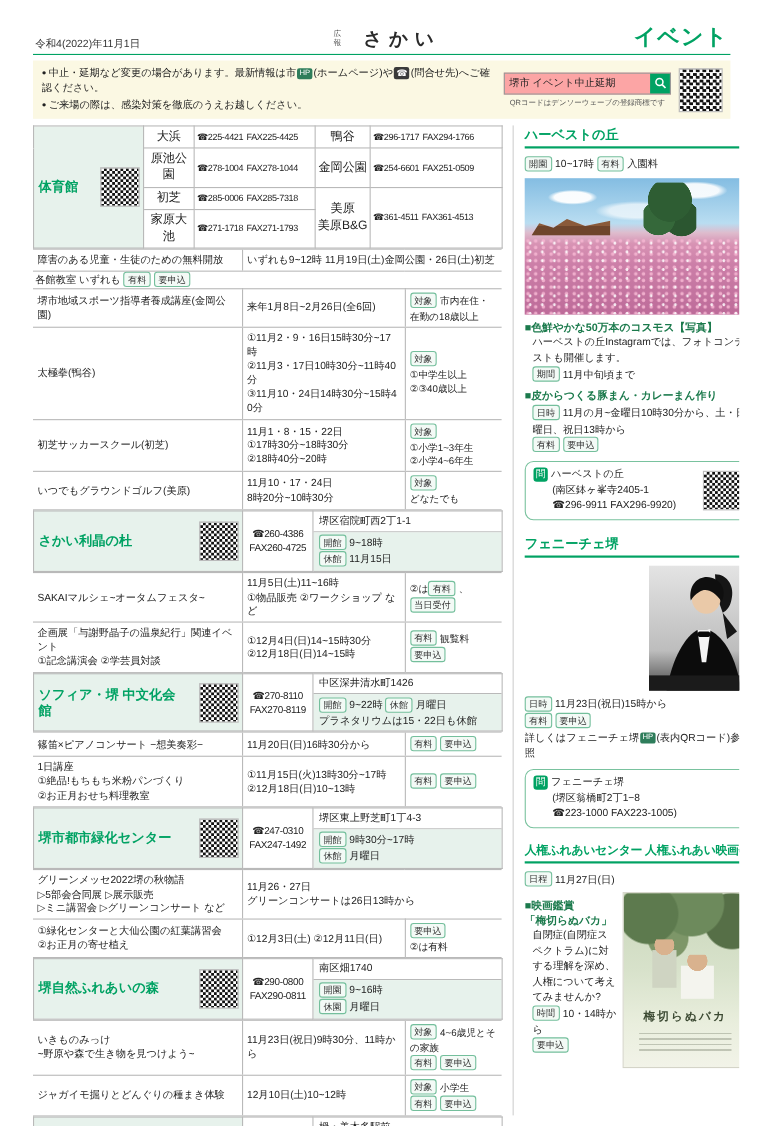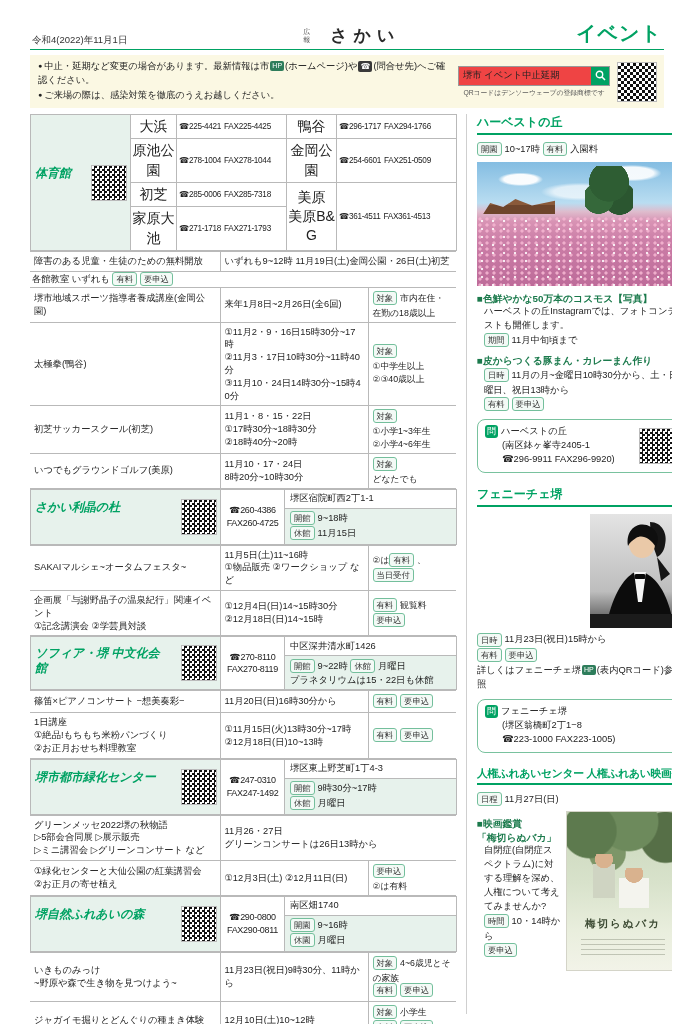--- a/index.html
+++ b/index.html
@@ -13,41 +13,41 @@
   .logo-kana{font-size:17px;color:#2a2a2a;letter-spacing:6px;font-weight:bold;}
   .hdr-section{font-size:20px;font-weight:bold;color:#00a263;letter-spacing:1px;}
   .hdr-rule{border-bottom:1.5px solid #00a263;margin:2px 0 5px;}
   
   .notice{background:#fbf8e3;display:flex;align-items:center;gap:8px;padding:5px 8px;margin-bottom:6px;}
   .notice-text{flex:1;font-size:9.3px;line-height:1.5;color:#222;}
   .nline::before{content:"●";font-size:7px;vertical-align:1px;margin-right:2px;}
   .hp-badge{display:inline-block;background:#2e7d5b;color:#fff;border-radius:2px;font-size:7px;line-height:10px;padding:0 2px;margin:0 1px;vertical-align:1px;}
   .tel-badge{display:inline-block;background:#3a3a3a;color:#fff;border-radius:2px;font-size:8px;line-height:11px;padding:0 2px;margin:0 1px;}
   .notice-search{width:152px;}
-  .searchbox{display:flex;align-items:center;border:1px solid #999;background:#ef4444;height:18px;}
+  .searchbox{display:flex;align-items:center;border:1px solid #999;background:#fca5a5;height:18px;}
   .search-text{flex:1;font-size:9.3px;padding:0 4px;white-space:nowrap;overflow:hidden;}
   .search-btn{width:18px;height:18px;background:#00a263;display:flex;align-items:center;justify-content:center;}
   .qr-note{font-size:6.8px;color:#555;margin-top:2px;text-align:center;}
   
   .qr{background:conic-gradient(#111 25%,#fff 0 50%,#111 0 75%,#fff 0) 0 0/6px 6px,#fff;outline:1px solid #bbb;}
   .qr-lg{width:38px;height:38px;flex:0 0 38px;}
   .qr-sm{width:34px;height:34px;flex:0 0 34px;background-size:5px 5px;}
   
   .cols{display:flex;align-items:flex-start;}
   .left-col{width:428px;flex:0 0 428px;}
   .right-col{flex:1;border-left:1px solid #cfcfcf;padding-left:10px;margin-left:8px;min-height:900px;}
   
   table.grid{width:426px;border-collapse:collapse;table-layout:fixed;font-size:9.3px;color:#222;}
   table.grid td{padding:3px 4px;vertical-align:middle;line-height:1.38;word-break:break-all;}
   .gym td{border:1px solid #b9b9b9;}
-  .gym .bn{font-size:14px;text-align:center;padding:2px 1px;white-space:pre-line;}
+  .gym .bn{font-size:11px;text-align:center;padding:2px 1px;white-space:pre-line;}
   .gym .bt{font-size:8.2px;letter-spacing:-0.3px;padding:2px 2px;white-space:nowrap;}
   .gym .fax{margin-left:3px;}
   .name-cell{background:#e7f2ec;}
-  .name-flex{display:flex;align-items:flex-start;justify-content:space-between;gap:20px;font-style:italic;}
+  .name-flex{display:flex;align-items:center;justify-content:space-between;gap:20px;}
   .fac-name{font-size:12px;font-weight:bold;color:#00a263;line-height:1.25;}
   .ev td{border-top:1px solid #b9b9b9;border-bottom:1px solid #b9b9b9;}
   .ev td + td{border-left:1px solid #b9b9b9;}
   .ev .c-dt{white-space:pre-line;}
   .ev .c-note{font-size:8.8px;}
   .ev tr.nov td{border-left:none;padding:0 2px;}
   .fachead td{border:1px solid #b9b9b9;}
   .fachead .telfax{font-size:9px;text-align:center;white-space:nowrap;letter-spacing:-0.3px;}
   .fachead .addr{padding:0;}
   .addr-top{padding:2.5px 5px;border-bottom:1px solid #b9b9b9;background:#fff;}

